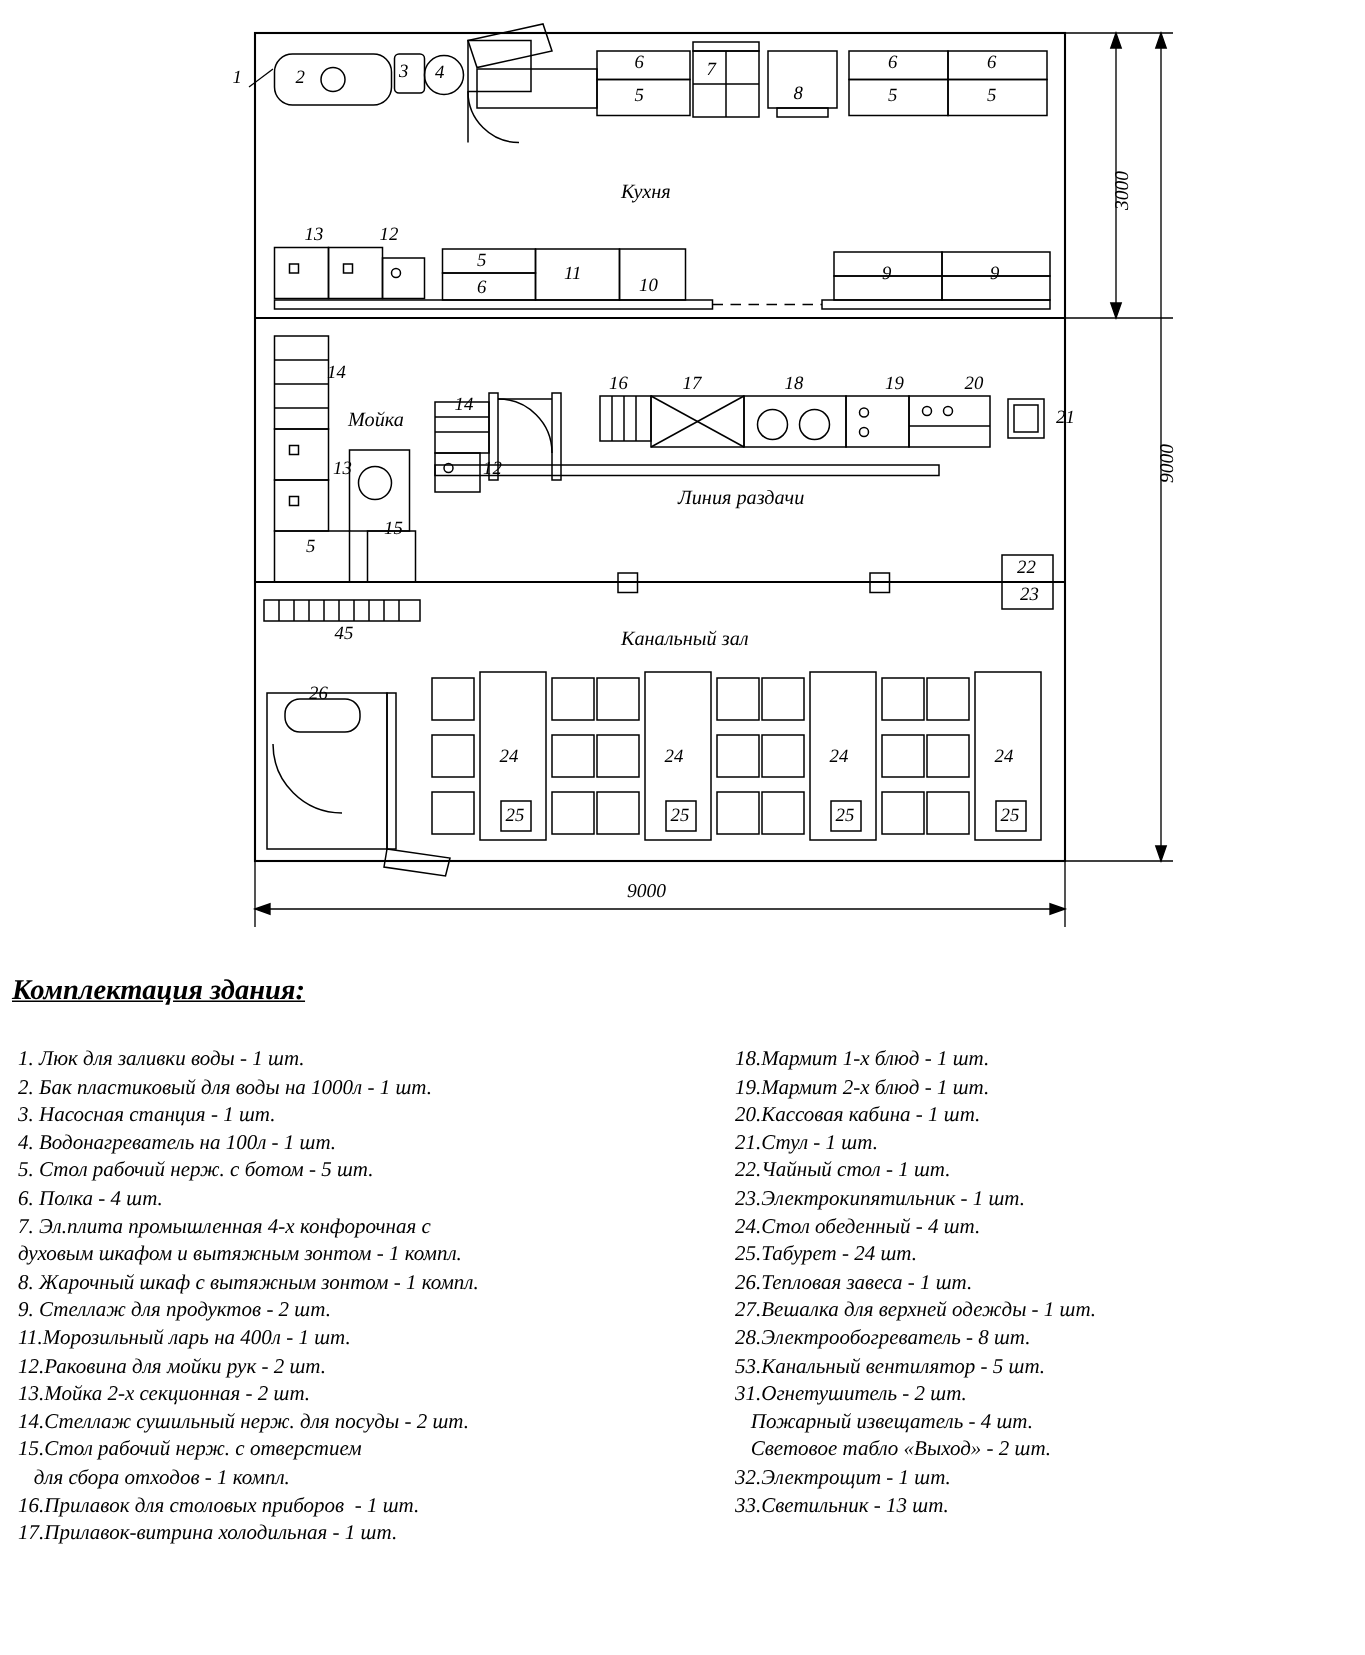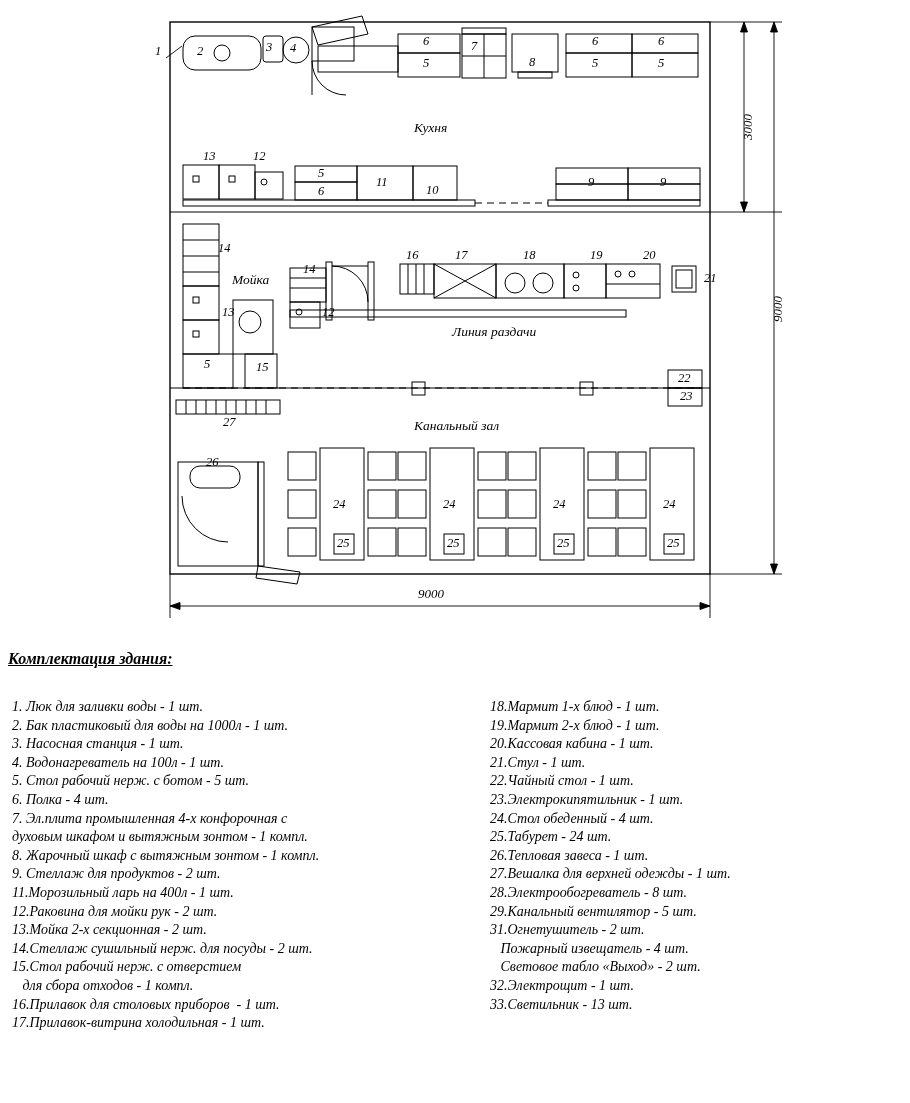--- a/index.html
+++ b/index.html
@@ -5,21 +5,21 @@
   html,body{margin:0;padding:0;background:#ffffff;}
   body{width:910px;height:1103px;font-family:"Liberation Serif",serif;color:#000;position:relative;overflow:hidden;}
   .plan{position:absolute;left:0;top:0;width:910px;height:640px;}
   .plan svg{position:absolute;left:0;top:0;}
   .num{position:absolute;font-family:"Liberation Serif",serif;font-style:italic;font-size:12.5px;color:#000;white-space:nowrap;}
   .dim{position:absolute;font-family:"Liberation Serif",serif;font-style:italic;font-size:13px;color:#000;white-space:nowrap;}
   .dimv{position:absolute;font-family:"Liberation Serif",serif;font-style:italic;font-size:13px;color:#000;white-space:nowrap;transform:rotate(-90deg);transform-origin:left top;}
   .roomname{position:absolute;font-family:"Liberation Serif",serif;font-style:italic;font-size:13.5px;color:#000;white-space:nowrap;}
 
   .legend{position:absolute;left:0;top:640px;width:910px;}
-  .legend-title{position:absolute;left:8px;top:10px;font-style:italic;font-weight:bold;font-size:16px;text-decoration:underline;}
+  .legend-title{position:absolute;left:8px;top:10px;font-style:italic;font-weight:bold;font-size:19px;text-decoration:underline;}
   .col{position:absolute;top:58px;font-style:italic;font-size:14px;line-height:18.6px;}
   .colL{left:12px;width:440px;}
   .colR{left:490px;width:420px;}
   .item{display:flex;align-items:flex-start;white-space:pre-wrap;}
   .item .idx{flex:0 0 auto;}
   .item .txt{flex:1 1 auto;}
 </style>
 </head>
 <body>
 
@@ -274,25 +274,25 @@
 <div class="num" style="left:303px;top:262px;">14</div>
 <div class="num" style="left:406px;top:248px;">16</div>
 <div class="num" style="left:455px;top:248px;">17</div>
 <div class="num" style="left:523px;top:248px;">18</div>
 <div class="num" style="left:590px;top:248px;">19</div>
 <div class="num" style="left:643px;top:248px;">20</div>
 <div class="num" style="left:676px;top:271px;padding-left:28px;">21</div>
 <div class="num" style="left:222px;top:305px;">13</div>
 <div class="num" style="left:322px;top:305px;">12</div>
 <div class="num" style="left:204px;top:357px;">5</div>
-<div class="num" style="left:256px;top:360px;">15</div>
+<div class="num" style="left:256px;top:345px;">15</div>
 <div class="num" style="left:678px;top:371px;">22</div>
 <div class="num" style="left:680px;top:389px;">23</div>
 
-<div class="num" style="left:223px;top:415px;">27</div>
+<div class="num" style="left:223px;top:415px;">45</div>
 <div class="num" style="left:206px;top:455px;">26</div>
 <div class="num" style="left:333px;top:497px;">24</div>
 <div class="num" style="left:337px;top:536px;">25</div>
 <div class="num" style="left:443px;top:497px;">24</div>
 <div class="num" style="left:447px;top:536px;">25</div>
 <div class="num" style="left:553px;top:497px;">24</div>
 <div class="num" style="left:557px;top:536px;">25</div>
 <div class="num" style="left:663px;top:497px;">24</div>
 <div class="num" style="left:667px;top:536px;">25</div>
 </div>
@@ -324,20 +324,20 @@
       <div class="item"><span class="idx">19.</span><span class="txt">Мармит 2-х блюд - 1 шт.</span></div>
       <div class="item"><span class="idx">20.</span><span class="txt">Кассовая кабина - 1 шт.</span></div>
       <div class="item"><span class="idx">21.</span><span class="txt">Стул - 1 шт.</span></div>
       <div class="item"><span class="idx">22.</span><span class="txt">Чайный стол - 1 шт.</span></div>
       <div class="item"><span class="idx">23.</span><span class="txt">Электрокипятильник - 1 шт.</span></div>
       <div class="item"><span class="idx">24.</span><span class="txt">Стол обеденный - 4 шт.</span></div>
       <div class="item"><span class="idx">25.</span><span class="txt">Табурет - 24 шт.</span></div>
       <div class="item"><span class="idx">26.</span><span class="txt">Тепловая завеса - 1 шт.</span></div>
       <div class="item"><span class="idx">27.</span><span class="txt">Вешалка для верхней одежды - 1 шт.</span></div>
       <div class="item"><span class="idx">28.</span><span class="txt">Электрообогреватель - 8 шт.</span></div>
-      <div class="item"><span class="idx">29.</span><span class="txt">Канальный вентилятор - 5 шт.</span></div>
+      <div class="item"><span class="idx">53.</span><span class="txt">Канальный вентилятор - 5 шт.</span></div>
       <div class="item"><span class="idx">31.</span><span class="txt">Огнетушитель - 2 шт.</span></div>
       <div class="item"><span class="idx"></span><span class="txt">   Пожарный извещатель - 4 шт.</span></div>
       <div class="item"><span class="idx"></span><span class="txt">   Световое табло «Выход» - 2 шт.</span></div>
       <div class="item"><span class="idx">32.</span><span class="txt">Электрощит - 1 шт.</span></div>
       <div class="item"><span class="idx">33.</span><span class="txt">Светильник - 13 шт.</span></div>
     </div>
 </div>
 
 </body></html>

